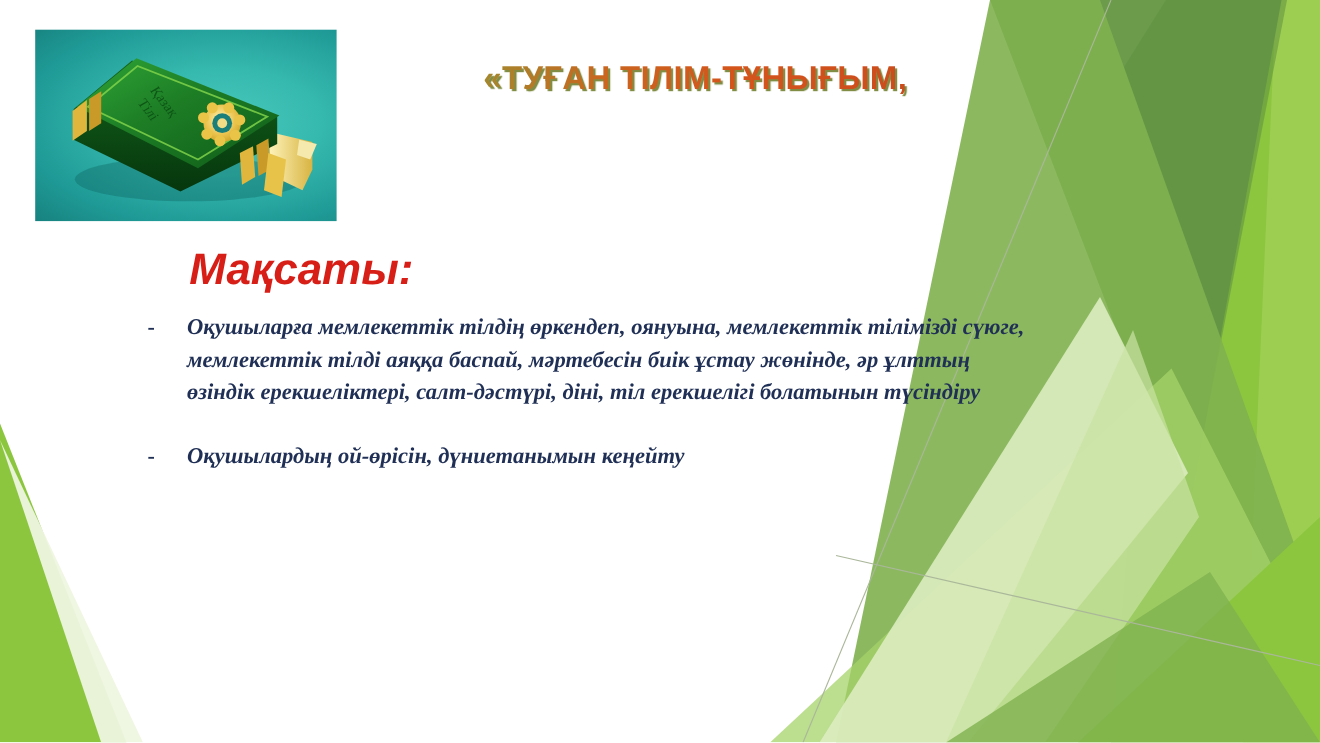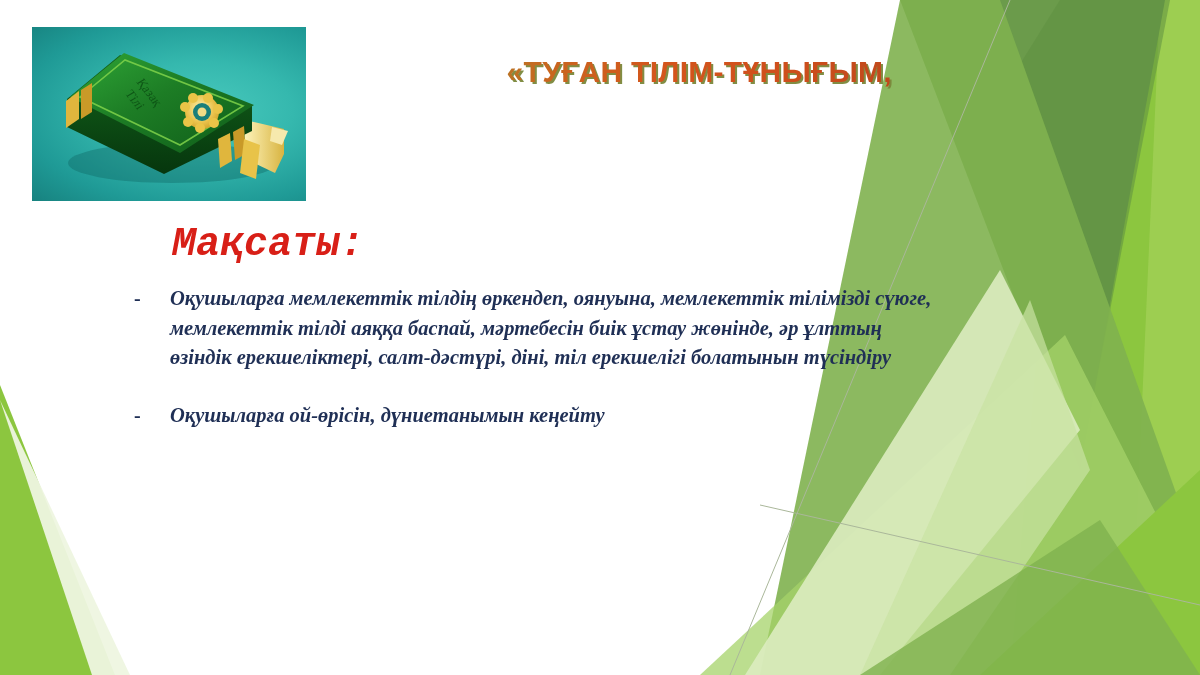--- a/index.html
+++ b/index.html
@@ -26,42 +26,42 @@
   .book-figure{
     position:absolute;left:32px;top:27px;width:274px;height:174px;
     background:radial-gradient(ellipse at 62% 48%, #49c9bd 0%, #35b8ae 38%, #1f9a96 75%, #17827f 100%);
     overflow:hidden;
   }
   .book-figure .bk-svg{position:absolute;left:0;top:0;width:274px;height:174px;display:block;}
 
   
   .title-block{
     position:absolute;left:372px;top:52px;width:520px;
-    text-align:right;
+    text-align:center;
   }
   .title-line{
     font-family:"Liberation Sans",sans-serif;
     font-weight:bold;
     font-size:30px;
     line-height:40px;
     letter-spacing:0.3px;
     white-space:nowrap;
     background:linear-gradient(100deg,#8a9a3c 0%,#a8842c 16%,#c9661f 34%,#d4551c 56%,#cf4f1c 78%,#c0491c 100%);
     -webkit-background-clip:text;
     background-clip:text;
     color:transparent;
     -webkit-text-fill-color:transparent;
     text-shadow:none;
     filter:drop-shadow(2px 2px 0 rgba(122,135,58,0.95));
   }
 
   
   .goal-heading{
     position:absolute;left:172px;top:222px;
-    font-family:Liberation Mono, monospace;
+    font-family:Liberation Sans, sans-serif;
     font-weight:bold;font-style:italic;
     font-size:40px;line-height:46px;
     color:#d81f17;
     white-space:nowrap;
   }
 
   
   .body-block{
     position:absolute;left:134px;top:284px;width:800px;
   }
@@ -190,17 +190,17 @@
 
   <div class="goal-heading">Мақсаты:</div>
 
   <div class="body-block">
     <div class="bullet">
       <span class="dash">-</span>
       <span class="btext">Оқушыларға мемлекеттік тілдің өркендеп, оянуына, мемлекеттік тілімізді сүюге, мемлекеттік тілді аяққа баспай, мәртебесін биік ұстау жөнінде, әр ұлттың өзіндік ерекшеліктері, салт-дәстүрі, діні, тіл ерекшелігі болатынын түсіндіру</span>
     </div>
     <div class="bullet">
       <span class="dash">-</span>
-      <span class="btext">Оқушыларға ой-өрісін, дүниетанымын кеңейту</span>
+      <span class="btext">Оқушылардың ой-өрісін, дүниетанымын кеңейту</span>
     </div>
   </div>
 
 </div>
 
 </body></html>

